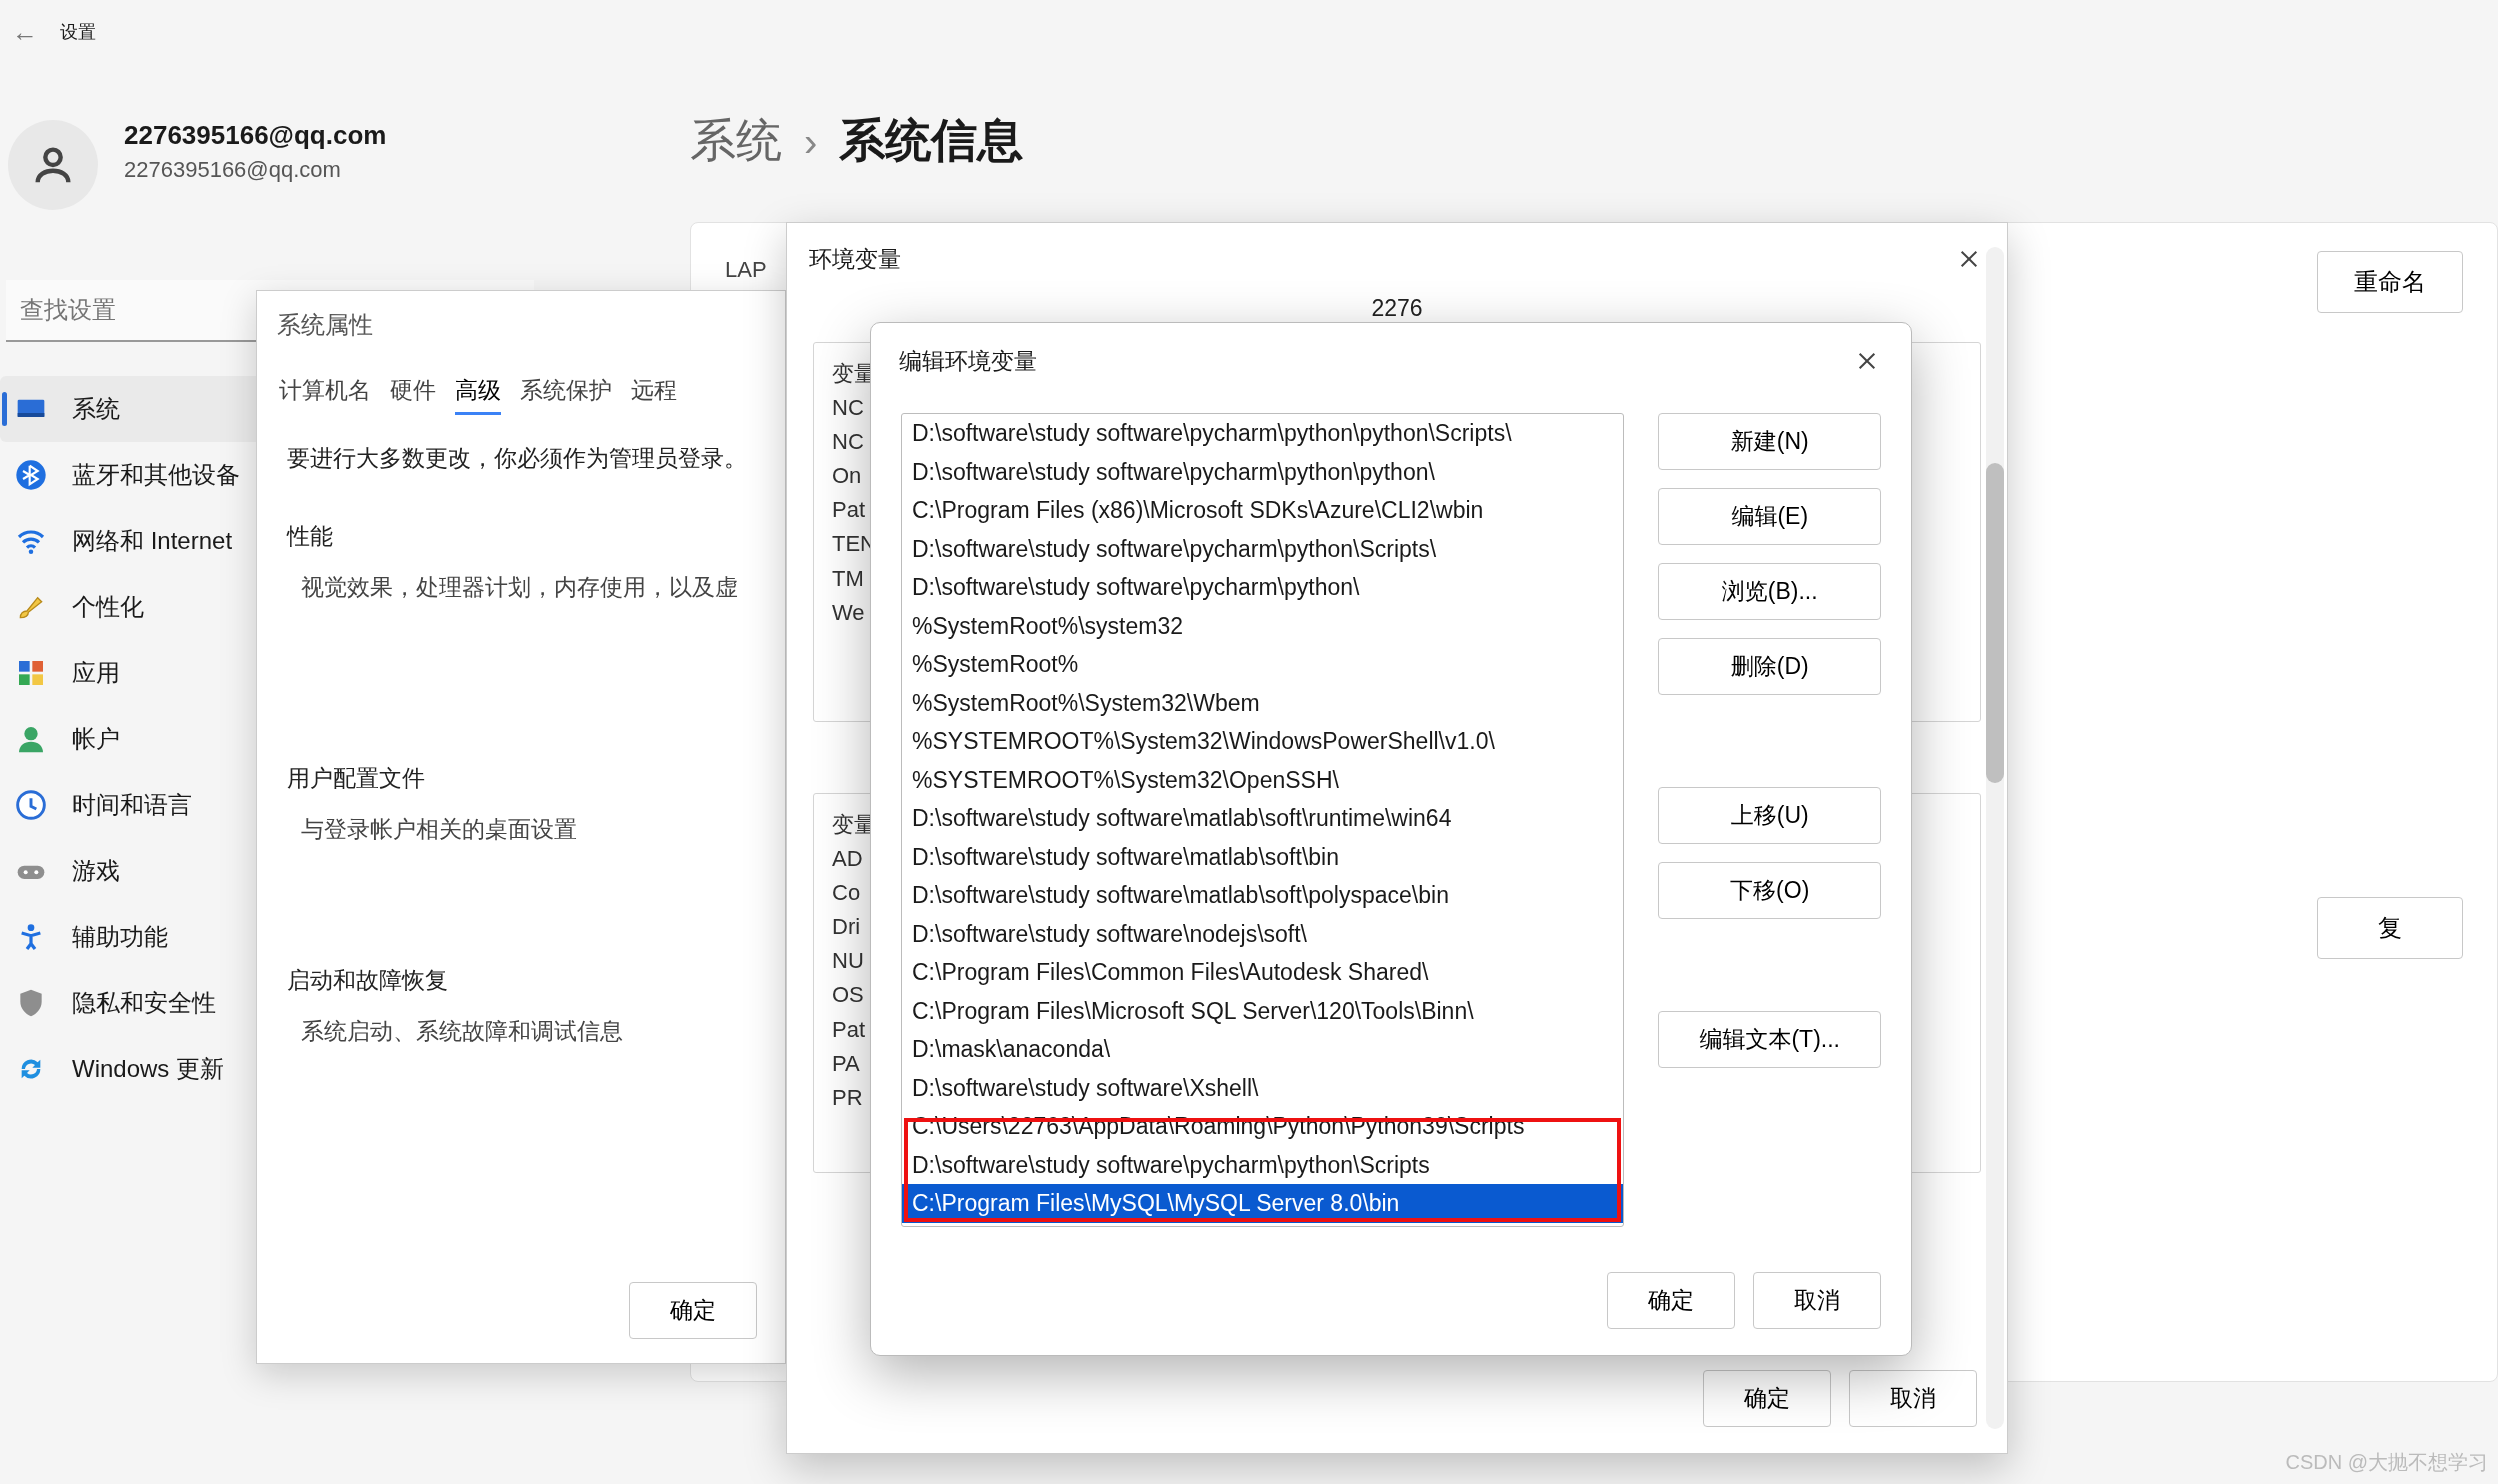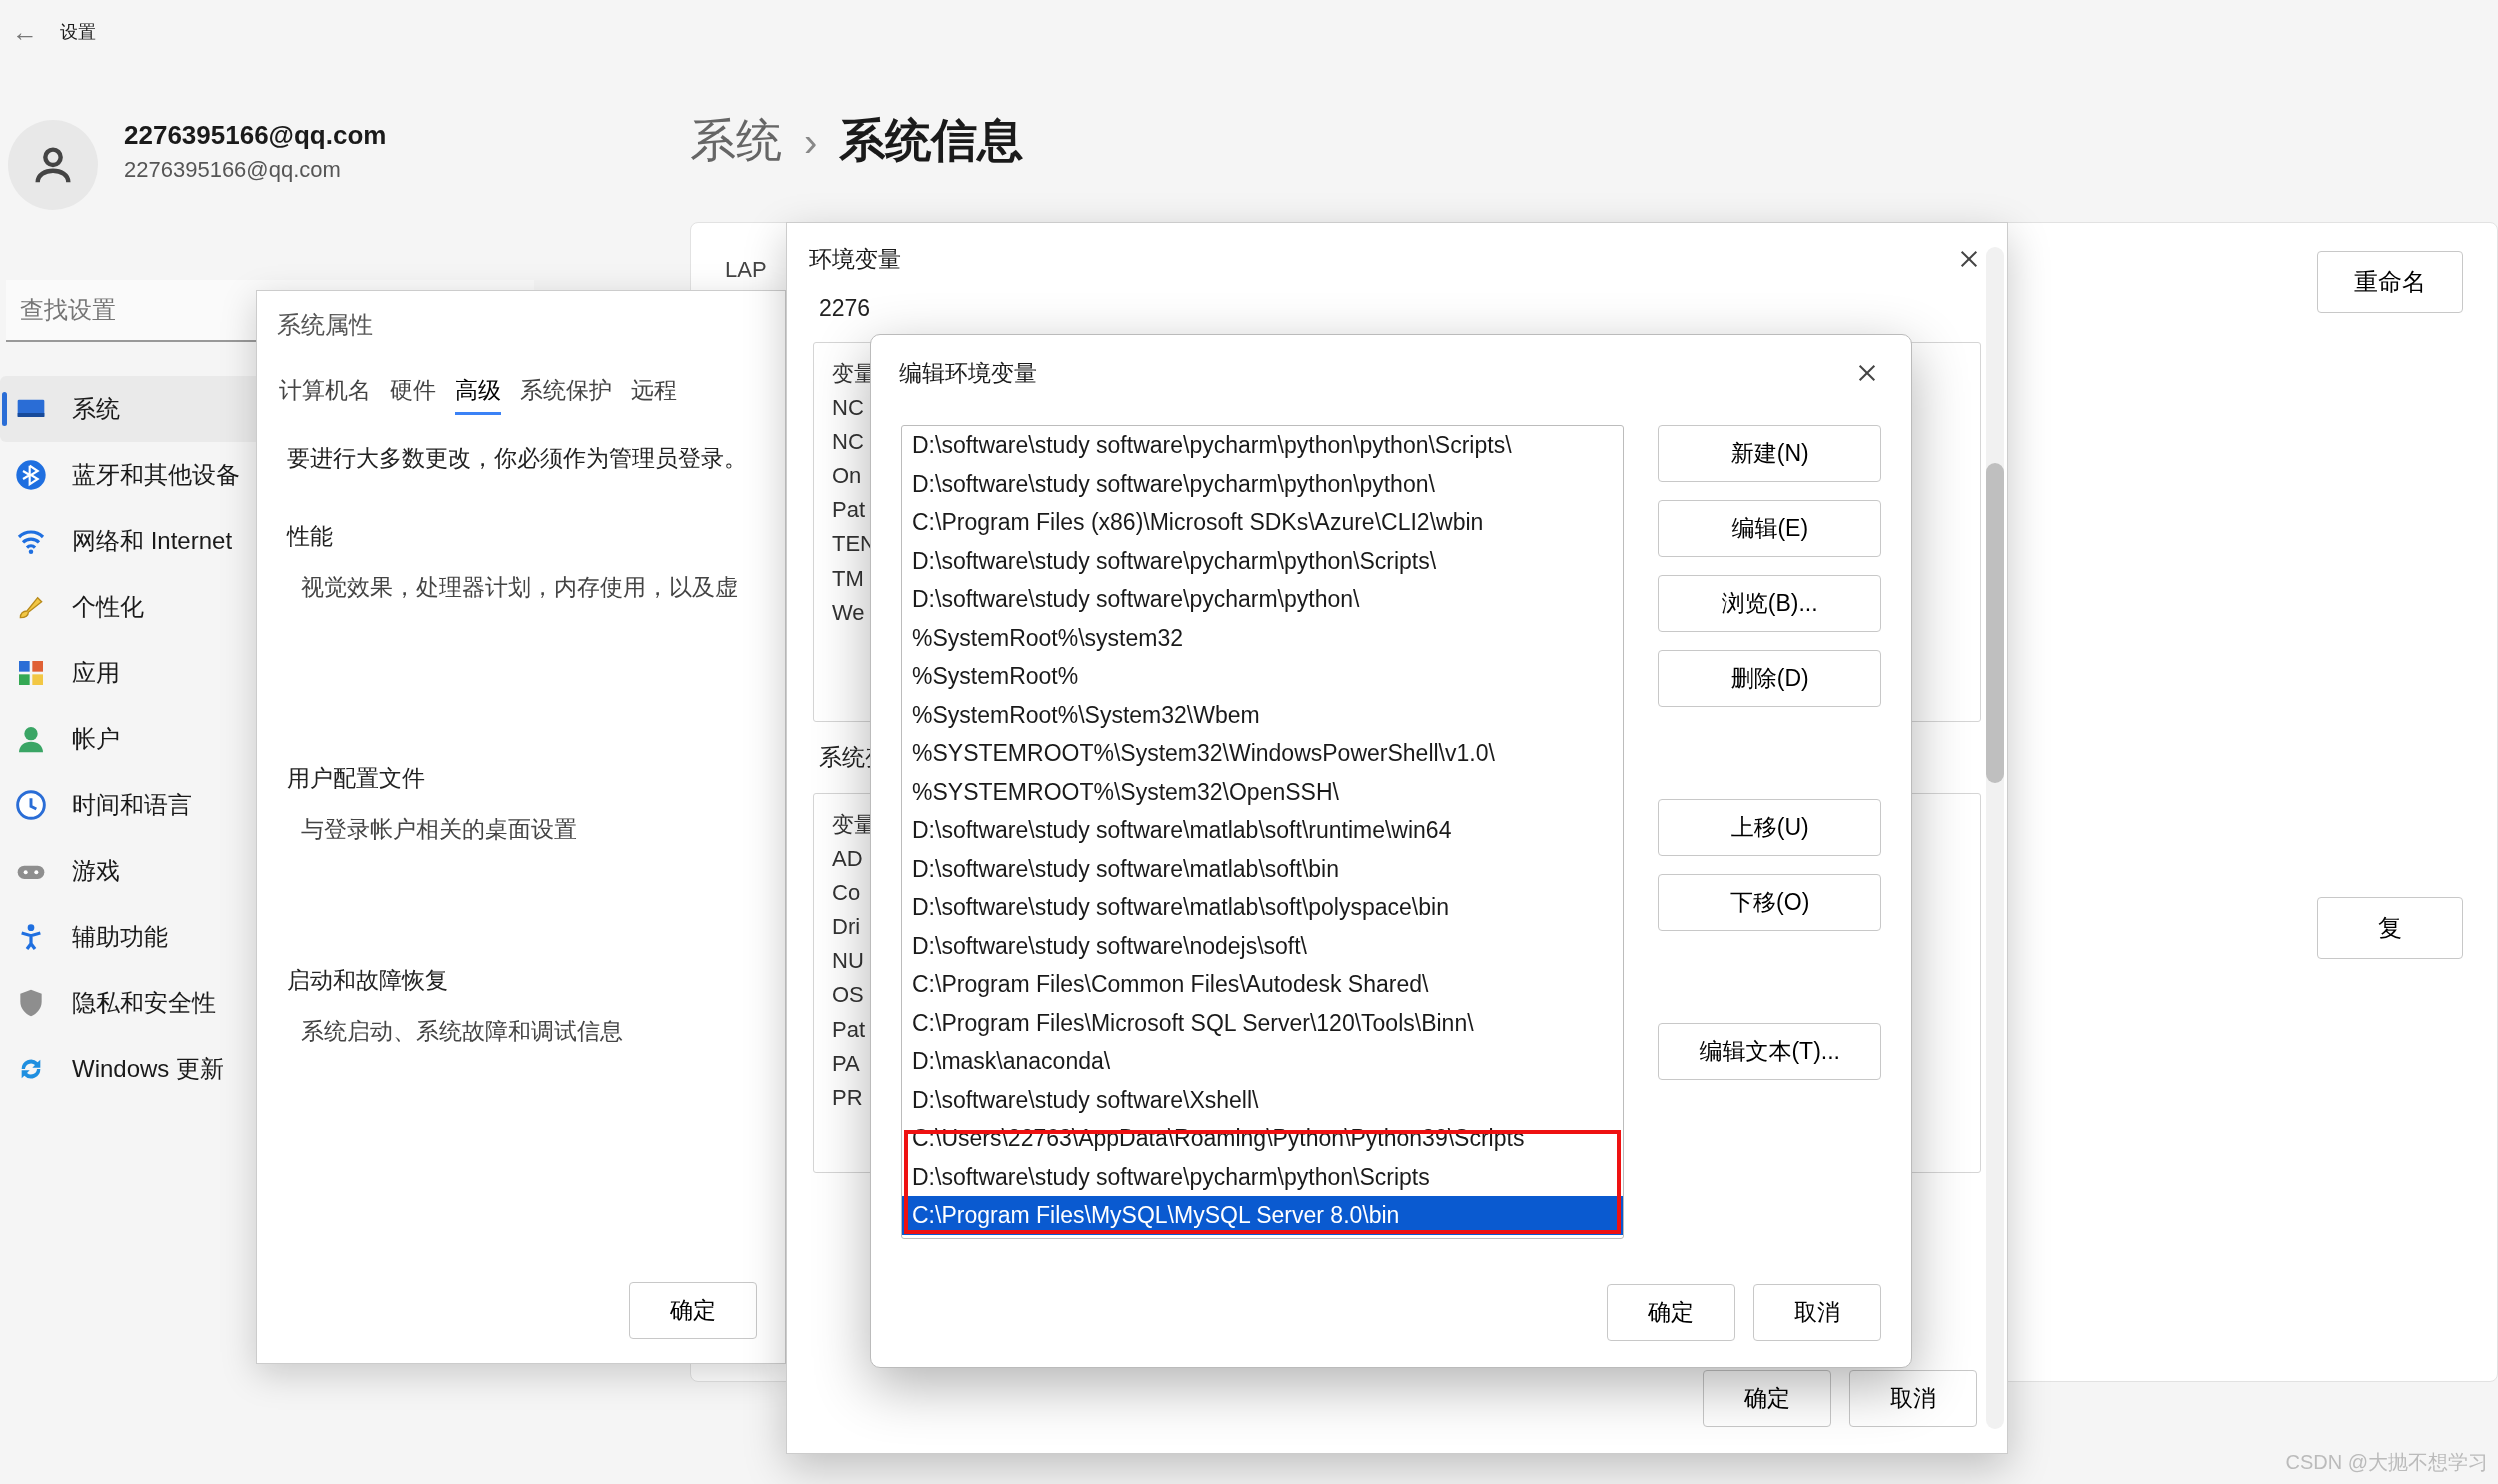--- a/index.html
+++ b/index.html
@@ -55,29 +55,29 @@
   .sysprop .sec-title { font-size: 23px; margin-bottom: 20px; }
   .sysprop .sec-desc { color: #444; font-size: 23px; padding-left: 14px; }
   .sysprop .okrow { position:absolute; bottom: 24px; right: 28px; }
   .btn { font-size: 23px; padding: 12px 40px; background: #fff; border: 1px solid #c8c8c8; border-radius: 4px; cursor: default; }
 
   
   .envwin { position: absolute; left: 786px; top: 222px; width: 1222px; height: 1232px; background: #fff; border: 1px solid #ccc; box-shadow: 0 14px 40px rgba(0,0,0,0.22); }
   .envwin .titlebar { padding: 20px 22px; font-size: 23px; display: flex; justify-content: space-between; align-items: center; }
   .close-x { width: 32px; height: 32px; display:flex; align-items:center; justify-content:center; cursor:default;}
   .close-x svg { width: 22px; height: 22px; stroke: #444; stroke-width: 2.2; }
-  .envwin .cut { padding: 0 32px; font-size: 23px; color: #222; }
+  .envwin .cut { padding: 0 32px; font-size: 23px; color: #222; text-align: center; }
   .envwin .group { margin: 20px 26px; border: 1px solid #d5d5d5; border-radius: 3px; padding: 14px 18px; height: 380px; position: relative; }
   .envwin .group .lbls { font-size: 22px; line-height: 1.55; color: #333; }
   .envwin .scrollbar { position: absolute; right: 3px; top: 24px; bottom: 24px; width: 18px; background: #f1f1f1; border-radius: 9px; }
   .envwin .scroll-thumb { position: absolute; right: 3px; top: 240px; width: 18px; height: 320px; background: #bfbfbf; border-radius: 9px; }
   .envwin .btnrow { position:absolute; bottom: 26px; right: 30px; display:flex; gap:18px; }
 
   
-  .editdlg { position: absolute; left: 870px; top: 322px; width: 1042px; height: 1034px; background: #fff; border: 1px solid #bbb; border-radius: 10px; box-shadow: 0 18px 56px rgba(0,0,0,0.30); margin-top: 12px; }
+  .editdlg { position: absolute; left: 870px; top: 322px; width: 1042px; height: 1034px; background: #fff; border: 1px solid #bbb; border-radius: 10px; box-shadow: 0 18px 56px rgba(0,0,0,0.30); }
   .editdlg .titlebar { padding: 22px 28px; font-size: 23px; display: flex; justify-content: space-between; align-items: center; }
   .editdlg .content { display: flex; gap: 34px; padding: 14px 30px; }
   .path-list { flex: 1 1 auto; border: 1px solid #bcbcbc; border-radius: 3px; height: 814px; overflow: hidden; font-size: 23px; line-height: 1.5; position: relative; }
   .path-list .row { padding: 2px 10px; white-space: nowrap; overflow: hidden; text-overflow: ellipsis; }
   .path-list .row.selected { background: #0a5ad0; color: #fff; }
   .red-box { position:absolute; left: 2px; bottom: 4px; right: 2px; height: 104px; border: 4px solid #e11; pointer-events:none; }
   .editbtns { display: flex; flex-direction: column; gap: 18px; min-width: 158px; }
   .editbtns .spacer { height: 56px; }
   .editdlg .okrow { position:absolute; bottom: 26px; right: 30px; display:flex; gap:18px; }
 

